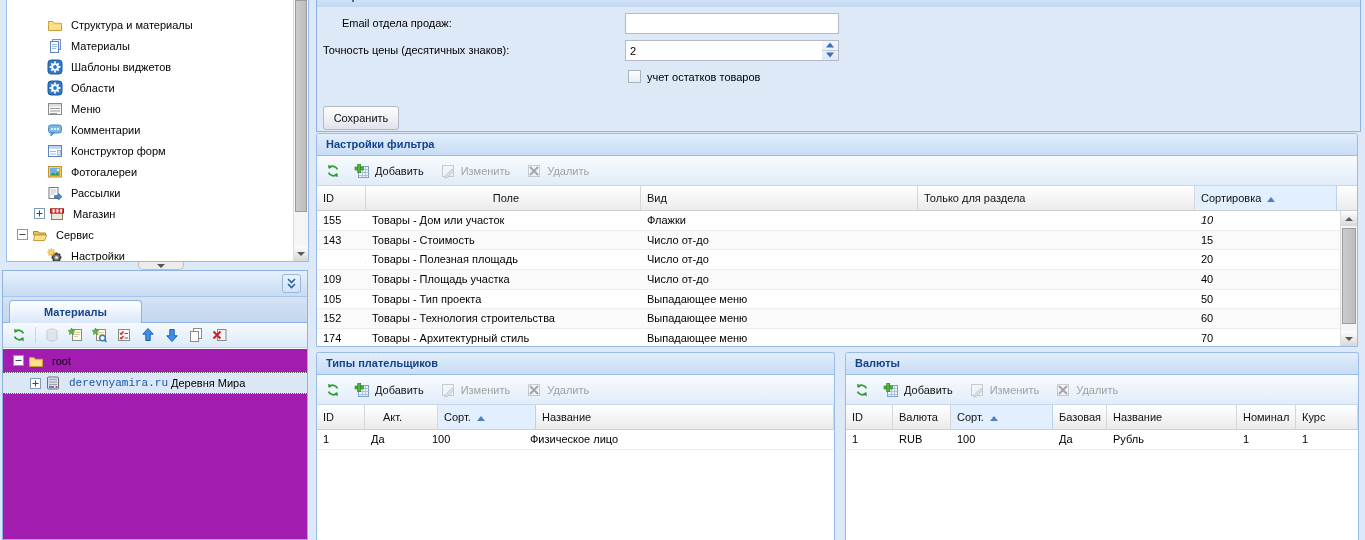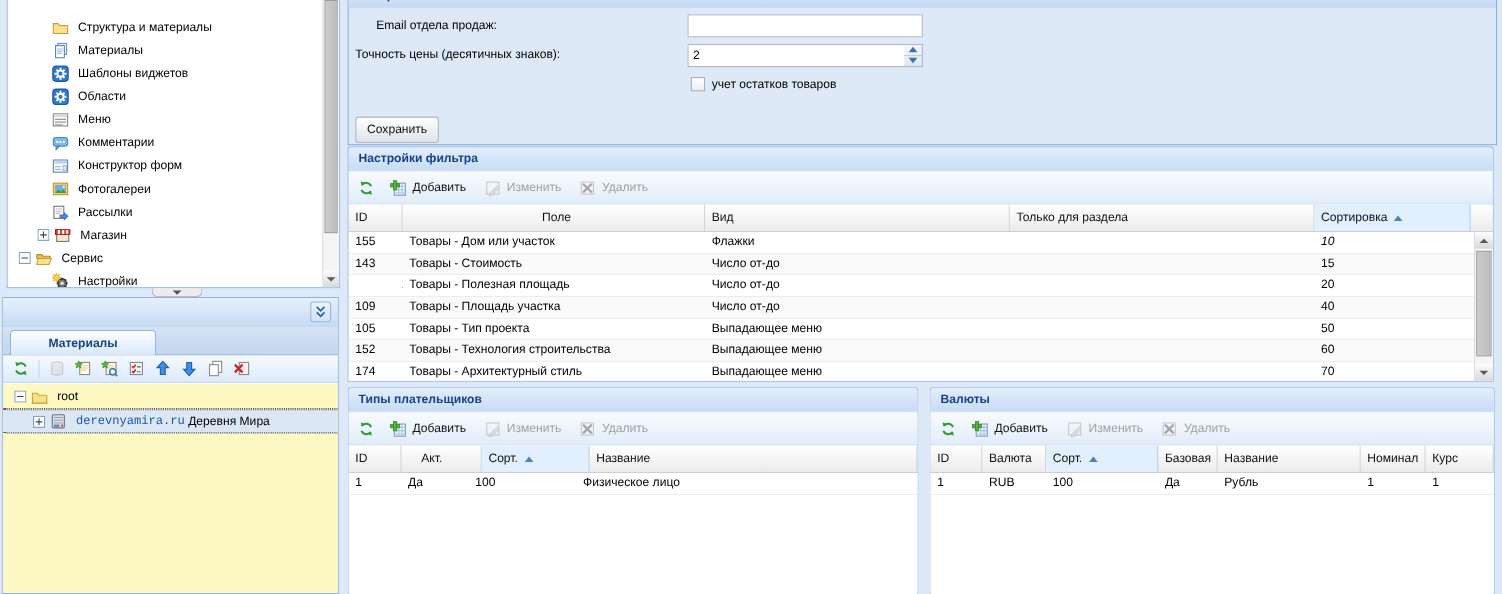--- a/index.html
+++ b/index.html
@@ -69,21 +69,21 @@
   .sp-header { height:26px; background:linear-gradient(#e6f0fc,#c7dbf3); border-bottom:1px solid #aac4e3; position:relative; }
   .collapse-btn { position:absolute; right:6px; top:3px; width:19px; height:19px; border:1px solid #98b7de;
                   border-radius:3px; background:linear-gradient(#eaf2fc,#d2e3f6); padding:1px; }
   .collapse-btn svg { width:15px; height:15px; display:block; }
   .tabstrip { height:26px; background:linear-gradient(#d4e2f4,#c3d7ee); border-bottom:1px solid #8db2e3; position:relative; }
   .tab { position:absolute; left:6px; top:3px; width:133px; height:23px; background:linear-gradient(#ffffff,#d8e7fa);
          border:1px solid #8db2e3; border-bottom:none; border-radius:4px 4px 0 0; color:#15428b; font-weight:bold;
          text-align:center; line-height:22px; }
   .sp-toolbar { height:25px; background:linear-gradient(#f7fafe,#dceafb); border-bottom:1px solid #bcd2ea;
                 display:flex; align-items:center; gap:8px; padding-left:8px; }
-  .sp-tree { position:absolute; left:0; top:78px; right:0; bottom:0; background:#fef9c3; overflow:hidden; padding-top:1px; }
+  .sp-tree { position:absolute; left:0; top:78px; right:0; bottom:0; background:#a21caf; overflow:hidden; padding-top:1px; }
   .sp-tree .t-row:first-child { border-bottom:1px dotted #555; }
 
   
   .top-panel { left:316px; top:0; width:1045px; height:132px; position:absolute;
                border:1px solid #8db2e3; border-top:none; background:#dde9f7; }
   .clip-header { height:7px; overflow:hidden; position:relative; background:linear-gradient(#cfe1f7,#c3d9f2); }
   .clip-header span { position:absolute; left:9px; top:-10px; color:#15428b; font-weight:bold; }
   .form-label { position:absolute; left:6px; }
   .txt-input { position:absolute; left:308px; width:214px; height:21px; border:1px solid #b5b8c8; background:#fff;
                font:inherit; padding:0 4px; }

